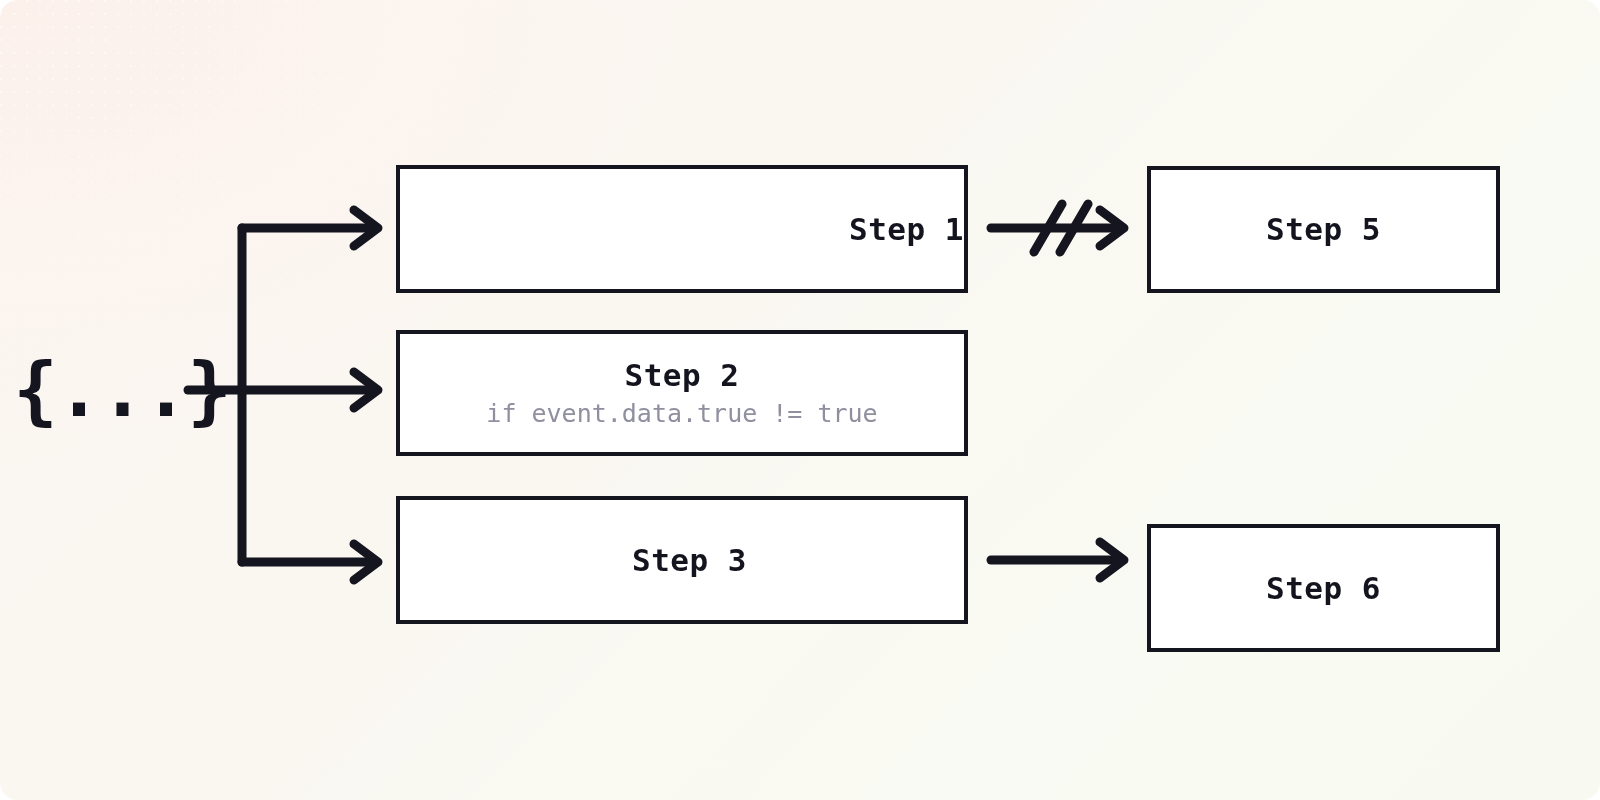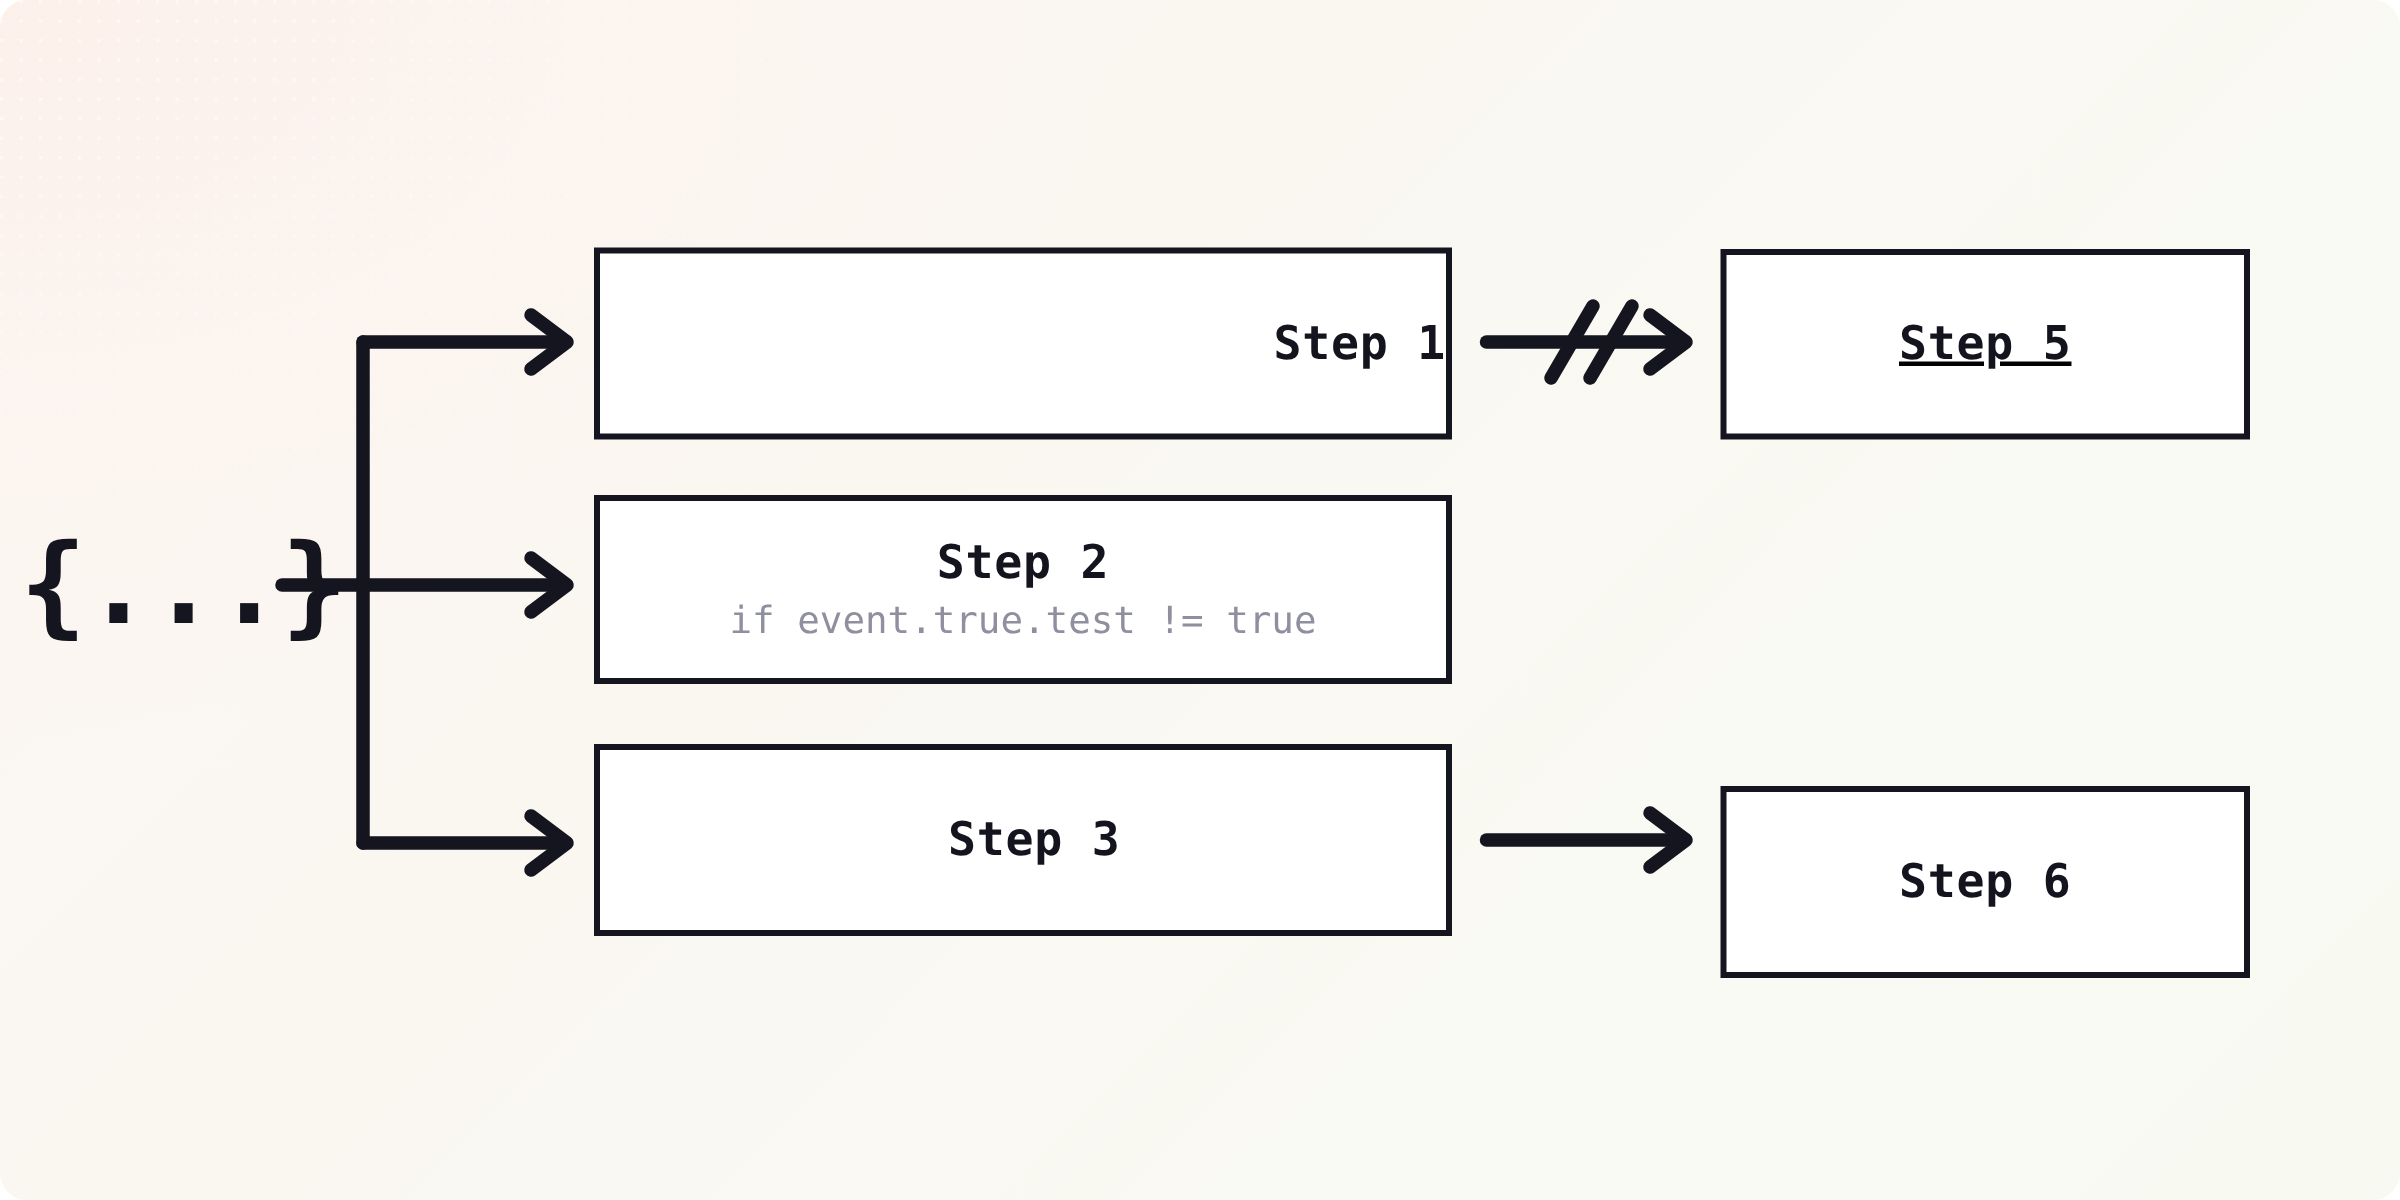--- a/index.html
+++ b/index.html
@@ -142,28 +142,28 @@
   <div class="source-node" style="left:60px; top:348px; width:124px; height:84px;">
     <span>{...}</span>
   </div>
 
   <div class="step-box" style="left:396px; top:165px; width:572px; height:128px;align-items:flex-end;">
     <div class="step-title">Step 1</div>
   </div>
 
   <div class="step-box" style="left:396px; top:330px; width:572px; height:126px;justify-content:center;">
     <div class="step-title">Step 2</div>
-    <div class="step-subtitle">if event.true.test != true</div>
+    <div class="step-subtitle">if event.data.true != true</div>
   </div>
 
   <div class="step-box" style="left:396px; top:496px; width:572px; height:128px;padding-left:15px;">
     <div class="step-title">Step 3</div>
   </div>
 
-  <div class="step-box" style="left:1147px; top:166px; width:353px; height:127px;text-decoration:underline;">
+  <div class="step-box" style="left:1147px; top:166px; width:353px; height:127px;">
     <div class="step-title">Step 5</div>
   </div>
 
   <div class="step-box" style="left:1147px; top:496px; width:353px; height:128px;margin-top:28px;">
     <div class="step-title">Step 6</div>
   </div>
 
 </div>
 
 </body></html>

